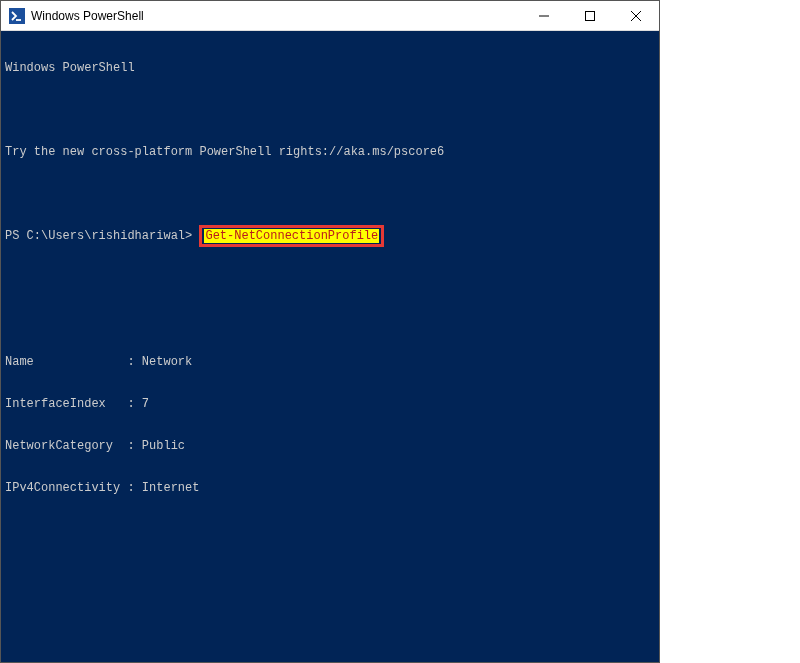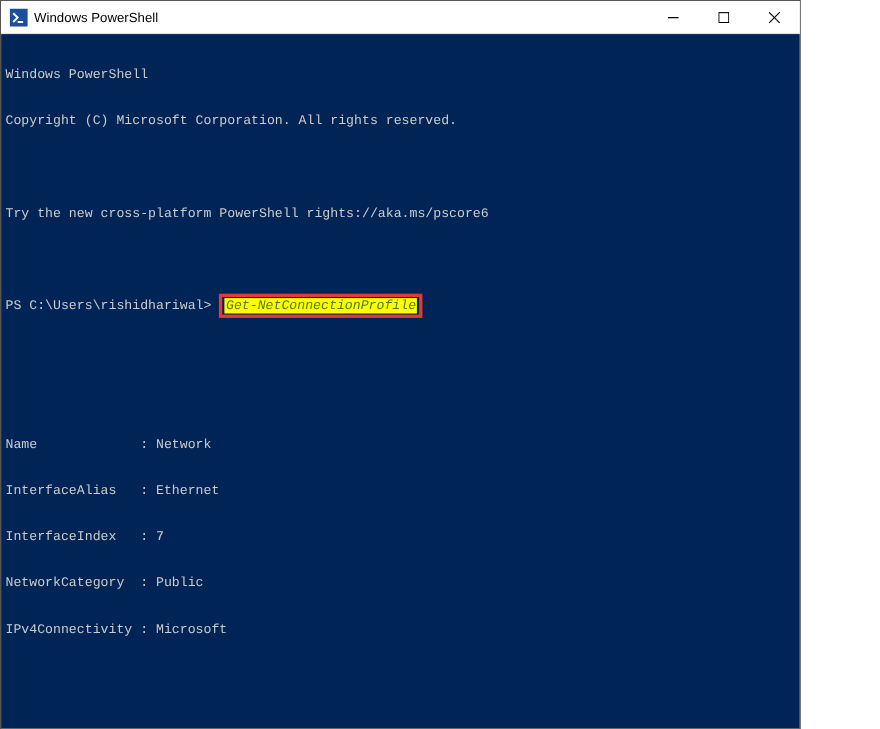--- a/index.html
+++ b/index.html
@@ -4,21 +4,21 @@
   <style>
     * { margin: 0; padding: 0; box-sizing: border-box; }
     body {
       width: 800px;
       height: 663px;
       background: #fff;
       font-family: "Segoe UI", Tahoma, sans-serif;
       overflow: hidden;
     }
     .window {
-      width: 728px;
+      width: 660px;
       height: 663px;
       border: 1px solid #555;
       background: #fff;
       display: flex;
       flex-direction: column;
     }
     .titlebar {
       height: 30px;
       background: #fff;
       display: flex;
@@ -64,23 +64,22 @@
       font-size: 12px;
       line-height: 14px;
       padding: 2px 4px;
       white-space: pre;
       overflow: hidden;
       position: relative;
     }
     .terminal .line { white-space: pre; }
     .cmd-highlight {
       background: #ffff00;
-      color: #4d7c0f;
+      color: #b91c1c;
       padding: 0 1px;
-      font-style: italic;
     }
     .redbox {
       border: 3px solid #e53935;
       padding: 1px 2px;
     }
     .blank { height: 14px; }
   </style>
 </head>
 <body>
 
@@ -110,29 +109,27 @@
         <svg width="10" height="10" viewBox="0 0 10 10">
             <line x1="0" y1="0" x2="10" y2="10" stroke="#000" stroke-width="1"></line>
             <line x1="10" y1="0" x2="0" y2="10" stroke="#000" stroke-width="1"></line>
           </svg>
       </div>
     </div>
   </div>
 
   <div class="terminal">
     <div class="line">Windows PowerShell</div>
-    <div class="line">Copyright (C) Microsoft Corporation. All rights reserved.</div>
     <div class="blank"></div>
     <div class="line">Try the new cross-platform PowerShell rights://aka.ms/pscore6</div>
     <div class="blank"></div>
     <div class="line"><span>PS C:\Users\rishidhariwal&gt;</span> <span class="redbox"><span class="cmd-highlight">Get-NetConnectionProfile</span></span></div>
     <div class="blank"></div>
     <div class="blank"></div>
     <div class="line">Name             : Network</div>
-    <div class="line">InterfaceAlias   : Ethernet</div>
     <div class="line">InterfaceIndex   : 7</div>
     <div class="line">NetworkCategory  : Public</div>
-    <div class="line">IPv4Connectivity : Microsoft</div>
+    <div class="line">IPv4Connectivity : Internet</div>
     <div class="blank"></div>
     
     
   </div>
 </div>
 
 </body></html>

